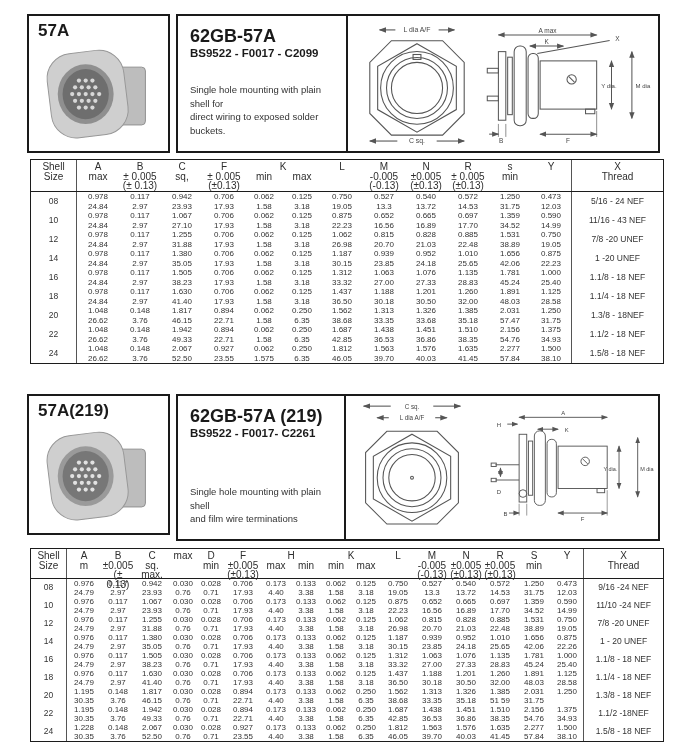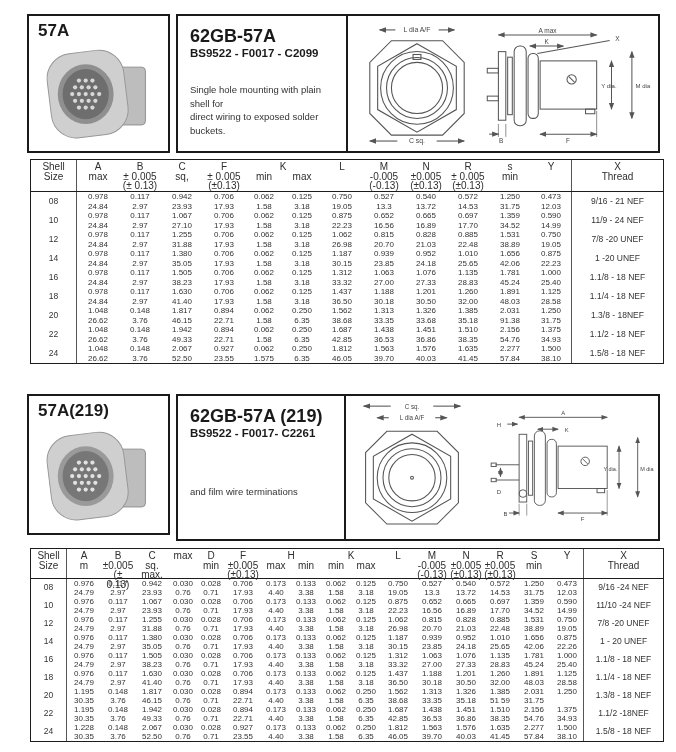--- a/index.html
+++ b/index.html
@@ -244,21 +244,21 @@
           </div>
           <div class="cell  num" style="width: 42px;">
             <div>1.250</div>
             <div>31.75</div>
           </div>
           <div class="cell  num" style="width: 40px;">
             <div>0.473</div>
             <div>12.03</div>
           </div>
           <div class="cell c-thread b-left" style="width: 92px;">
-            <div>9/16 - 21 NEF</div>
+            <div>5/16 - 24 NEF</div>
           </div>
         </div>
         <div class="trow" style="height: 19px;">
           <div class="cell c-shell b-right" style="width: 46px;">
             <div>10</div>
           </div>
           <div class="cell  num" style="width: 42px;">
             <div>0.978</div>
             <div>24.84</div>
           </div>
@@ -300,21 +300,21 @@
           </div>
           <div class="cell  num" style="width: 42px;">
             <div>1.359</div>
             <div>34.52</div>
           </div>
           <div class="cell  num" style="width: 40px;">
             <div>0.590</div>
             <div>14.99</div>
           </div>
           <div class="cell c-thread b-left" style="width: 92px;">
-            <div>11/9 - 24 NEF</div>
+            <div>11/16 - 43 NEF</div>
           </div>
         </div>
         <div class="trow" style="height: 19px;">
           <div class="cell c-shell b-right" style="width: 46px;">
             <div>12</div>
           </div>
           <div class="cell  num" style="width: 42px;">
             <div>0.978</div>
             <div>24.84</div>
           </div>
@@ -573,21 +573,21 @@
           <div class="cell  num" style="width: 42px;">
             <div>1.326</div>
             <div>33.68</div>
           </div>
           <div class="cell  num" style="width: 42px;">
             <div>1.385</div>
             <div>35.18</div>
           </div>
           <div class="cell  num" style="width: 42px;">
             <div>2.031</div>
-            <div>91.38</div>
+            <div>57.47</div>
           </div>
           <div class="cell  num" style="width: 40px;">
             <div>1.250</div>
             <div>31.75</div>
           </div>
           <div class="cell c-thread b-left" style="width: 92px;">
             <div>1.3/8 - 18NEF</div>
           </div>
         </div>
         <div class="trow" style="height: 19px;">
@@ -735,20 +735,21 @@
           <circle cx="53" cy="66" r="2.2"></circle>
       </g>
     </svg>
   </div>
 
   <div class="box" style="left:176px;top:394px;width:484px;height:147px;padding-left:25px;">
     <div class="info-text">
       <div class="info-title">62GB-57A (219)</div>
       <div class="info-sub">BS9522 - F0017- C2261</div>
       <div class="info-desc" style="margin-top:46px;">
+        <div>Single hole mounting with plain shell</div>
         <div>and film wire terminations</div>
       </div>
     </div>
     <div class="divider" style="left:166px;"></div>
 
     <svg width="116" height="138" viewBox="0 0 120 142" style="position:absolute;left:176px;top:3px;">
       <defs>
         <marker id="fv2a" viewBox="0 0 8 8" markerWidth="7" markerHeight="7" refX="7" refY="4" orient="auto-start-reverse">
           <path d="M0,1 L8,4 L0,7 z" fill="#555"></path>
         </marker>

